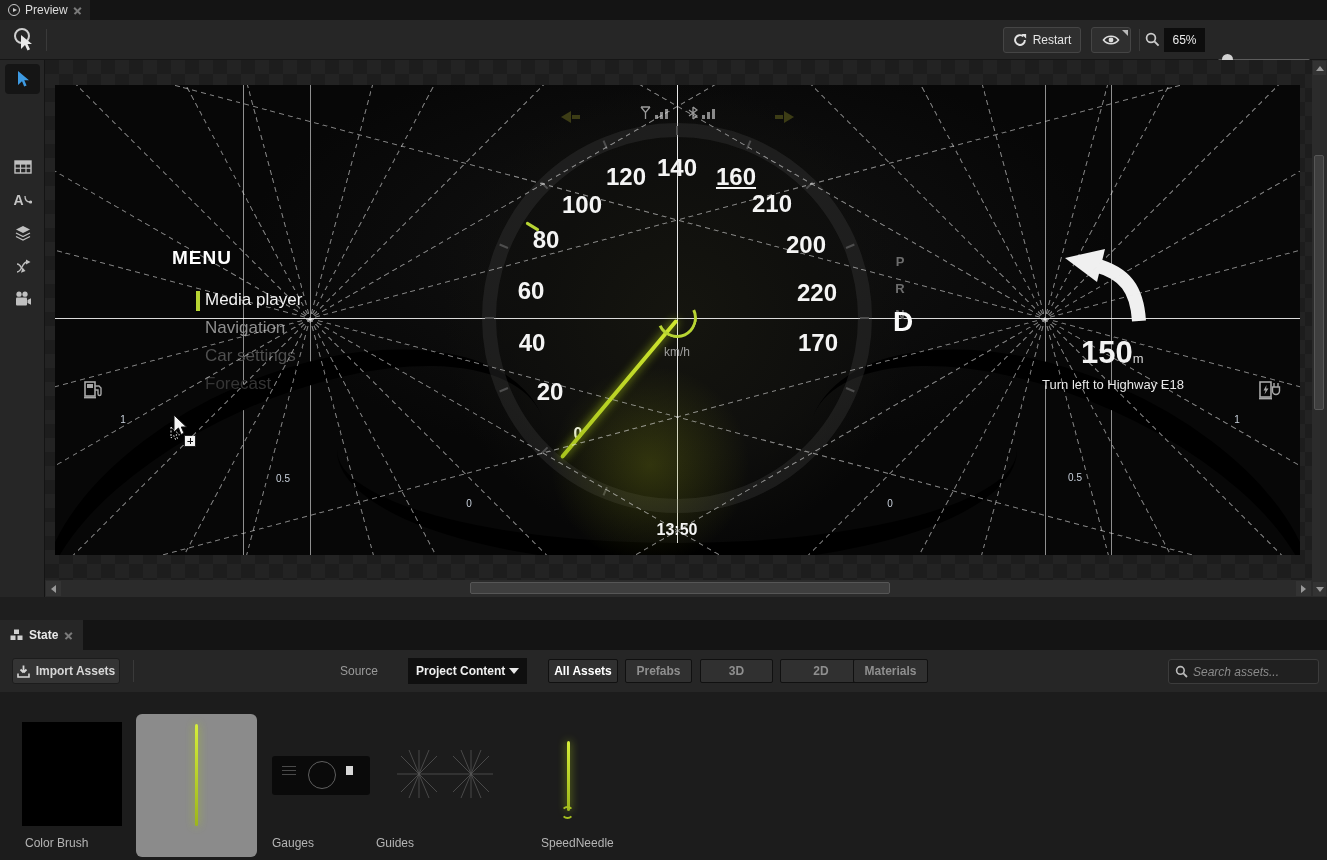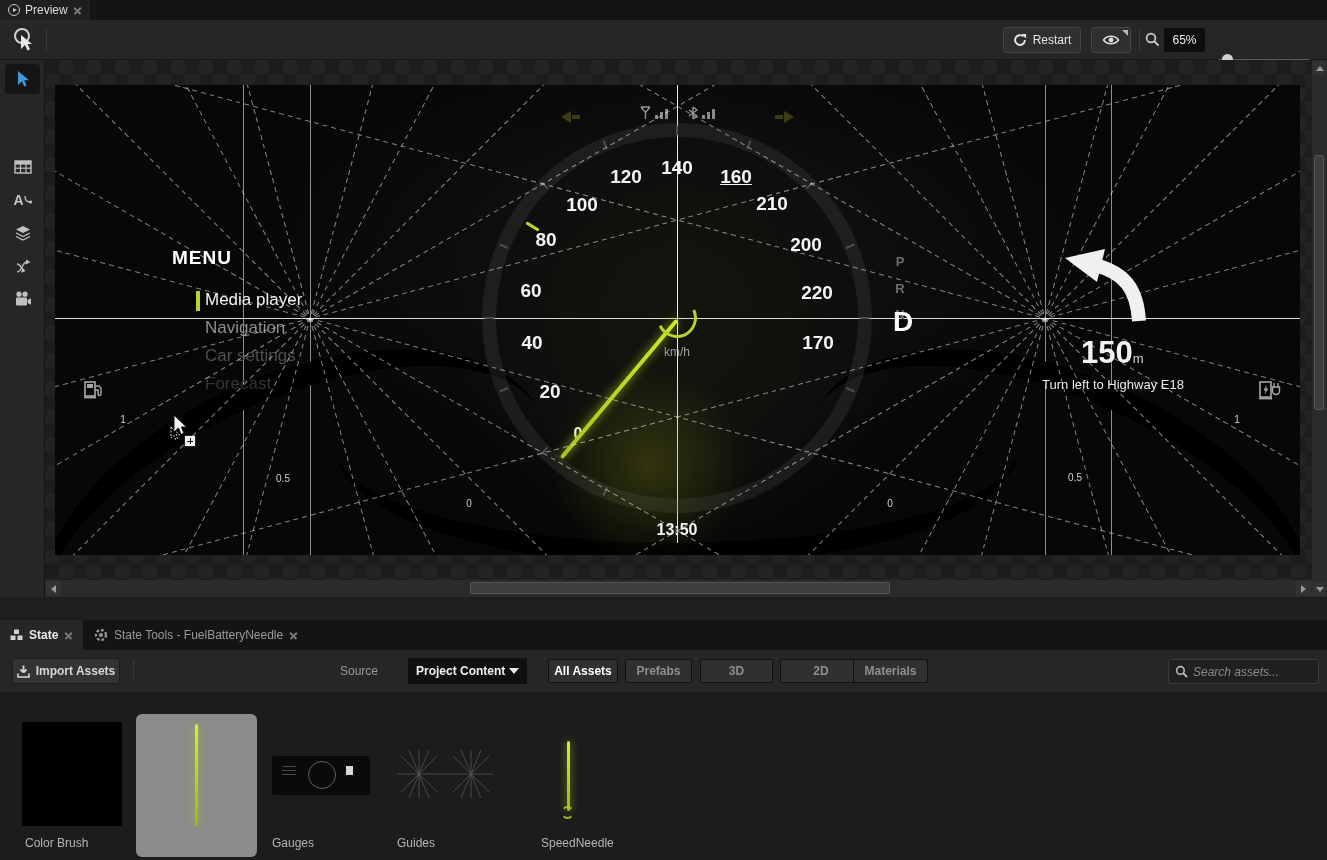--- a/index.html
+++ b/index.html
@@ -49,21 +49,21 @@
       #070707; }
   .gline-h { position:absolute; left:0; top:233px; width:1245px; height:1px; background:rgba(255,255,255,.85); }
   .gline-v { position:absolute; top:0; width:1px; height:470px; background:rgba(255,255,255,.55); }
   .gline-v.bright { background:rgba(255,255,255,.9); }
   .ray { position:absolute; width:2000px; height:1px; transform-origin:center; pointer-events:none;
     background:repeating-linear-gradient(90deg, rgba(235,235,235,.55) 0 5px, transparent 5px 9px); }
   #gauge-ring { position:absolute; left:427px; top:38px; width:390px; height:390px; border-radius:50%;
     border:14px solid rgba(90,90,90,.22); }
   #gauge-ticks { position:absolute; left:430px; top:41px; width:384px; height:384px; }
   #gauge-ticks .tick { position:absolute; left:calc(50% - 1px); top:0; width:2px; height:9px; background:#4e4e4e; transform-origin:1px 192px; }
-  .gnum { position:absolute; transform:translate(-50%,-50%); color:#f4f4f4; font-size:19px; font-weight:600; }
+  .gnum { position:absolute; transform:translate(-50%,-50%); color:#f4f4f4; font-size:24px; font-weight:600; }
   #kmh { position:absolute; left:622px; top:267px; transform:translate(-50%,-50%); color:#9f9f9f; font-size:12px; }
   #needle-glow { position:absolute; left:495px; top:280px; width:200px; height:200px; border-radius:50%;
     background:radial-gradient(circle, rgba(130,140,15,.30) 0%, rgba(130,140,15,0) 70%); }
   #needle { position:absolute; left:620px; top:235px; width:4px; height:180px; border-radius:3px;
     background:linear-gradient(#cfe72f,#a9c41d); transform-origin:2px 0; transform:rotate(40deg);
     box-shadow:0 0 10px rgba(170,200,20,.9); }
   #hub { position:absolute; left:602px; top:213px; width:40px; height:40px; border-radius:50%;
     border:3px solid #b7d433; border-right-color:transparent; border-bottom-color:transparent; transform:rotate(200deg); }
   #fuel-tick { position:absolute; left:470px; top:140px; width:15px; height:3px; background:#b7d433; border-radius:2px; transform:rotate(31deg); }
   #menu-title { position:absolute; left:117px; top:162px; color:#ffffff; font-size:19px; font-weight:bold; letter-spacing:1px; }
@@ -382,28 +382,20 @@
 <div id="panel-tabbar">
   <div class="p-tab active" style="left:0;">
     <svg width="13" height="12" viewBox="0 0 13 12">
       <rect x="4" y="0.5" width="5" height="4.5" fill="#d0d0d0"></rect>
       <rect x="0.5" y="6.5" width="5" height="4.5" fill="#d0d0d0"></rect>
       <rect x="7.5" y="6.5" width="5" height="4.5" fill="#d0d0d0"></rect>
     </svg>
     <span>State</span>
     <span class="xicon"></span>
   </div>
-  <div class="p-tab" style="left:84px;">
-    <svg width="14" height="14" viewBox="0 0 14 14">
-      <circle cx="7" cy="7" r="5" fill="none" stroke="#9a9a9a" stroke-width="2.4" stroke-dasharray="2.6,2"></circle>
-      <circle cx="7" cy="7" r="2" fill="#9a9a9a"></circle>
-    </svg>
-    <span>State Tools - FuelBatteryNeedle</span>
-    <span class="xicon"></span>
-  </div>
 </div>
 
 <div id="panel-toolbar">
   <div class="pbtn" style="left:12px;width:108px;">
     <svg width="13" height="13" viewBox="0 0 13 13">
       <path d="M6.5 0.5 V6.5 M6.5 7.5 L3.5 4.5 M6.5 7.5 L9.5 4.5" stroke="#d6d6d6" stroke-width="1.8" fill="none"></path>
       <path d="M1 8.5 V12 H12 V8.5" stroke="#d6d6d6" stroke-width="1.6" fill="none"></path>
     </svg>
     <span>Import Assets</span>
   </div>
@@ -457,18 +449,18 @@
       <line x1="4" y1="6" x2="40" y2="42"></line>
         <line x1="40" y1="6" x2="4" y2="42"></line>
       <line x1="12" y1="0" x2="32" y2="48"></line>
         <line x1="32" y1="0" x2="12" y2="48"></line>
       <line x1="56" y1="6" x2="92" y2="42"></line>
         <line x1="92" y1="6" x2="56" y2="42"></line>
       <line x1="64" y1="0" x2="84" y2="48"></line>
         <line x1="84" y1="0" x2="64" y2="48"></line>
     </g>
   </svg>
-  <span class="asset-label" style="left:397px;text-align:right;">Guides</span>
+  <span class="asset-label" style="left:376px;text-align:right;">Guides</span>
 
   <div class="needle-mini glow-mini abs" style="left:567px;top:49px;height:70px;"></div>
   <div class="abs" style="left:561px;top:114px;width:13px;height:13px;border-radius:50%;border:2px solid #a6c020;border-left-color:transparent;border-right-color:transparent;"></div>
   <span class="asset-label" style="left:541px;">SpeedNeedle</span>
 </div>
 
 </body></html>

